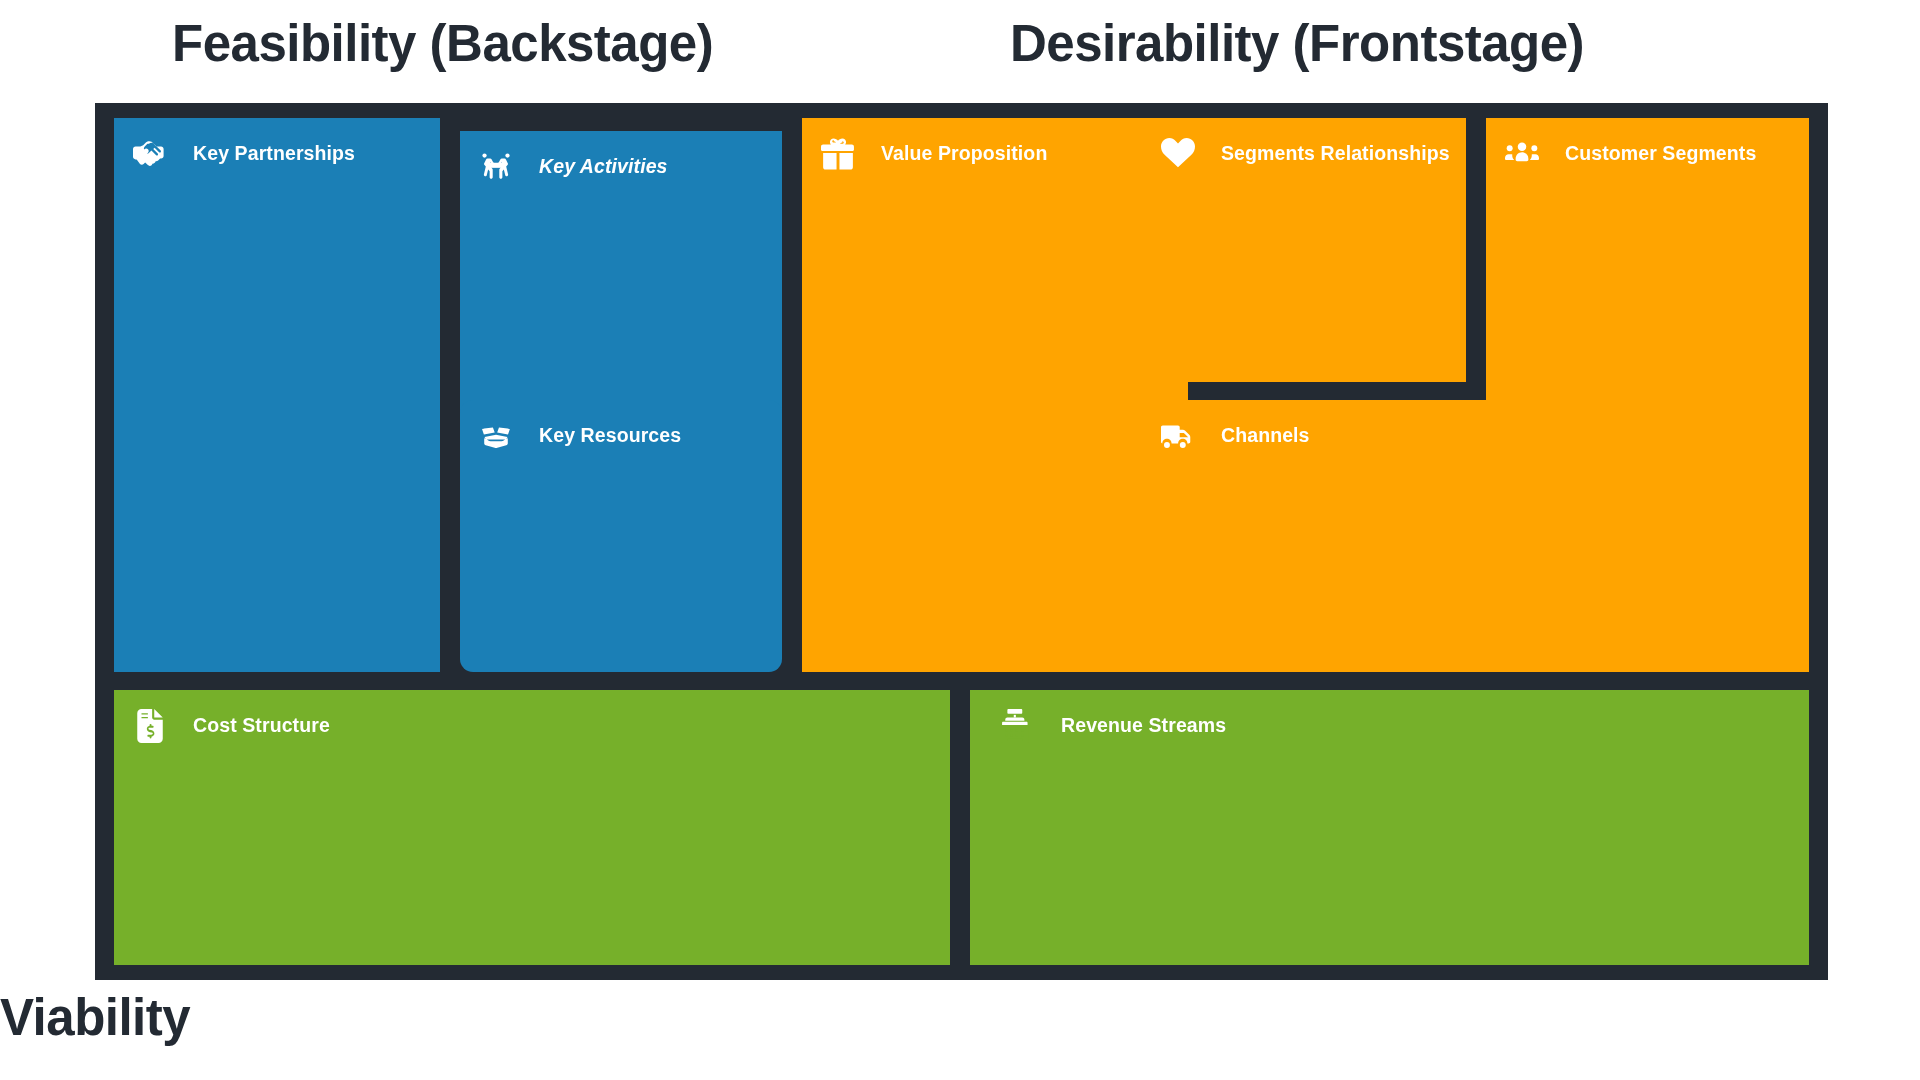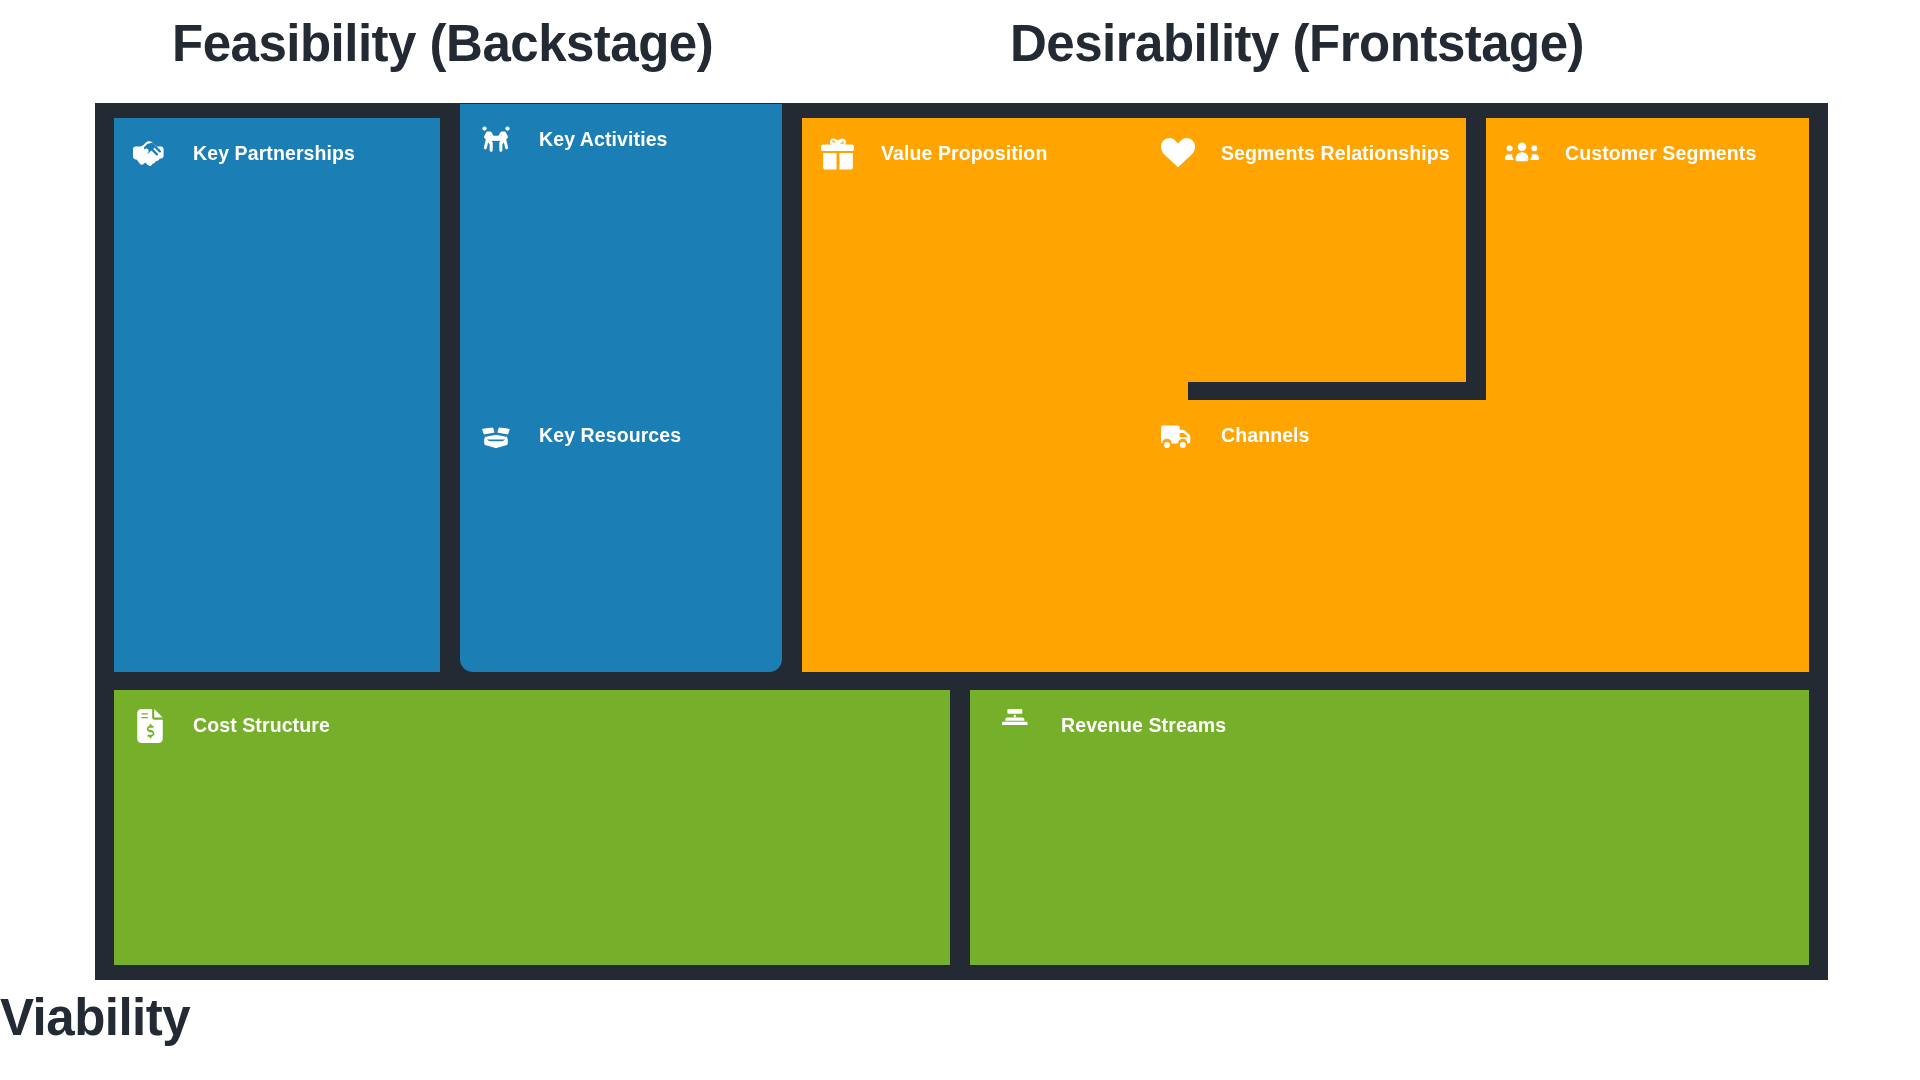--- a/index.html
+++ b/index.html
@@ -119,21 +119,21 @@
       <div class="block-head">
         <span class="block-icon">
           <svg viewBox="0 0 640 512" aria-hidden="true">
             <path d="M272.2 64.6l-51.1 51.1c-15.3 15.3-19.5 37.6-12.8 56.6l5.6-5.6c18.7-18.7 49.1-18.7 67.9 0 18.7 18.7 18.7 49.1 0 67.9l-16.2 16.2c9.2 2.3 19.3 .3 26.5-6.9l55.2-55.2 3.8 3.8 84.9 84.9c8.3 8.3 21.8 8.3 30.1 0 8.3-8.3 8.3-21.8 0-30.1l-84.9-84.9 25.1-25.1 84.9 84.9c8.3 8.3 21.8 8.3 30.1 0 8.3-8.3 8.3-21.8 0-30.1L411.1 82.3 390.5 61.7c-24.7-24.7-64.7-24.7-89.4 0l-28.9 2.9zM191.4 92.1l51.1-51.1c28.7-28.7 73.1-33.9 107.4-15.6L437.8 116H528c26.5 0 48 21.5 48 48v128c0 26.5-21.5 48-48 48h-18.1c-3 3.4-6.2 6.7-9.7 9.7l-21.7 21.7c-14.2 14.2-33.4 20.6-52.1 19.2-2.4 11.2-7.9 21.9-16.5 30.5-12.4 12.4-28.6 18.5-44.7 18.3-2.4 9.9-7.5 19.3-15.2 27-19.7 19.7-51.3 19-70.3-1.2l-.2 .2-50.6-50.6-29.4 29.4c-18.7 18.7-49.1 18.7-67.9 0L76 368.8c-3.6-3.6-6.7-7.5-9.3-11.6H48c-26.5 0-48-21.5-48-48V164c0-26.5 21.5-48 48-48h90.2l53.2-23.9z"></path>
           </svg>
         </span>
         <span class="block-label">Key Partnerships</span>
       </div>
     </div>
 
-    <div class="block block-blue" style="left:365px; top:1px; width:322px; height:324px;">
+    <div class="block block-blue" style="left:365px; top:28px; width:322px; height:324px;font-style:italic;">
       <div class="block-head">
         <span class="block-icon">
           <svg viewBox="0 0 640 512" aria-hidden="true">
             <circle cx="104" cy="40" r="40"></circle>
             <circle cx="536" cy="40" r="40"></circle>
             <path d="M198 176h244v96H198v-96z"></path>
             <path d="M160 96c-12 0-22 7-27 17L96 192c-3 7-2 15 3 21l29 34-36 150c-3 15 6 29 21 33s29-6 33-21l26-108 .0-0 0 0 28 33v115c0 16 13 29 29 29s29-13 29-29V309c0-7-2-13-7-19l-36-43V158l24 44c4 8 12 13 21 13h24v-40h-12l-36-65c-5-9-15-14-25-14h-52z"></path>
             <path d="M480 96c12 0 22 7 27 17l37 79c3 7 2 15-3 21l-29 34 36 150c3 15-6 29-21 33s-29-6-33-21l-26-108 0 0 0 0-28 33v115c0 16-13 29-29 29s-29-13-29-29V309c0-7 2-13 7-19l36-43V158l-24 44c-4 8-12 13-21 13h-24v-40h12l36-65c5-9 15-14 25-14h51z"></path>
           </svg>
         </span>

